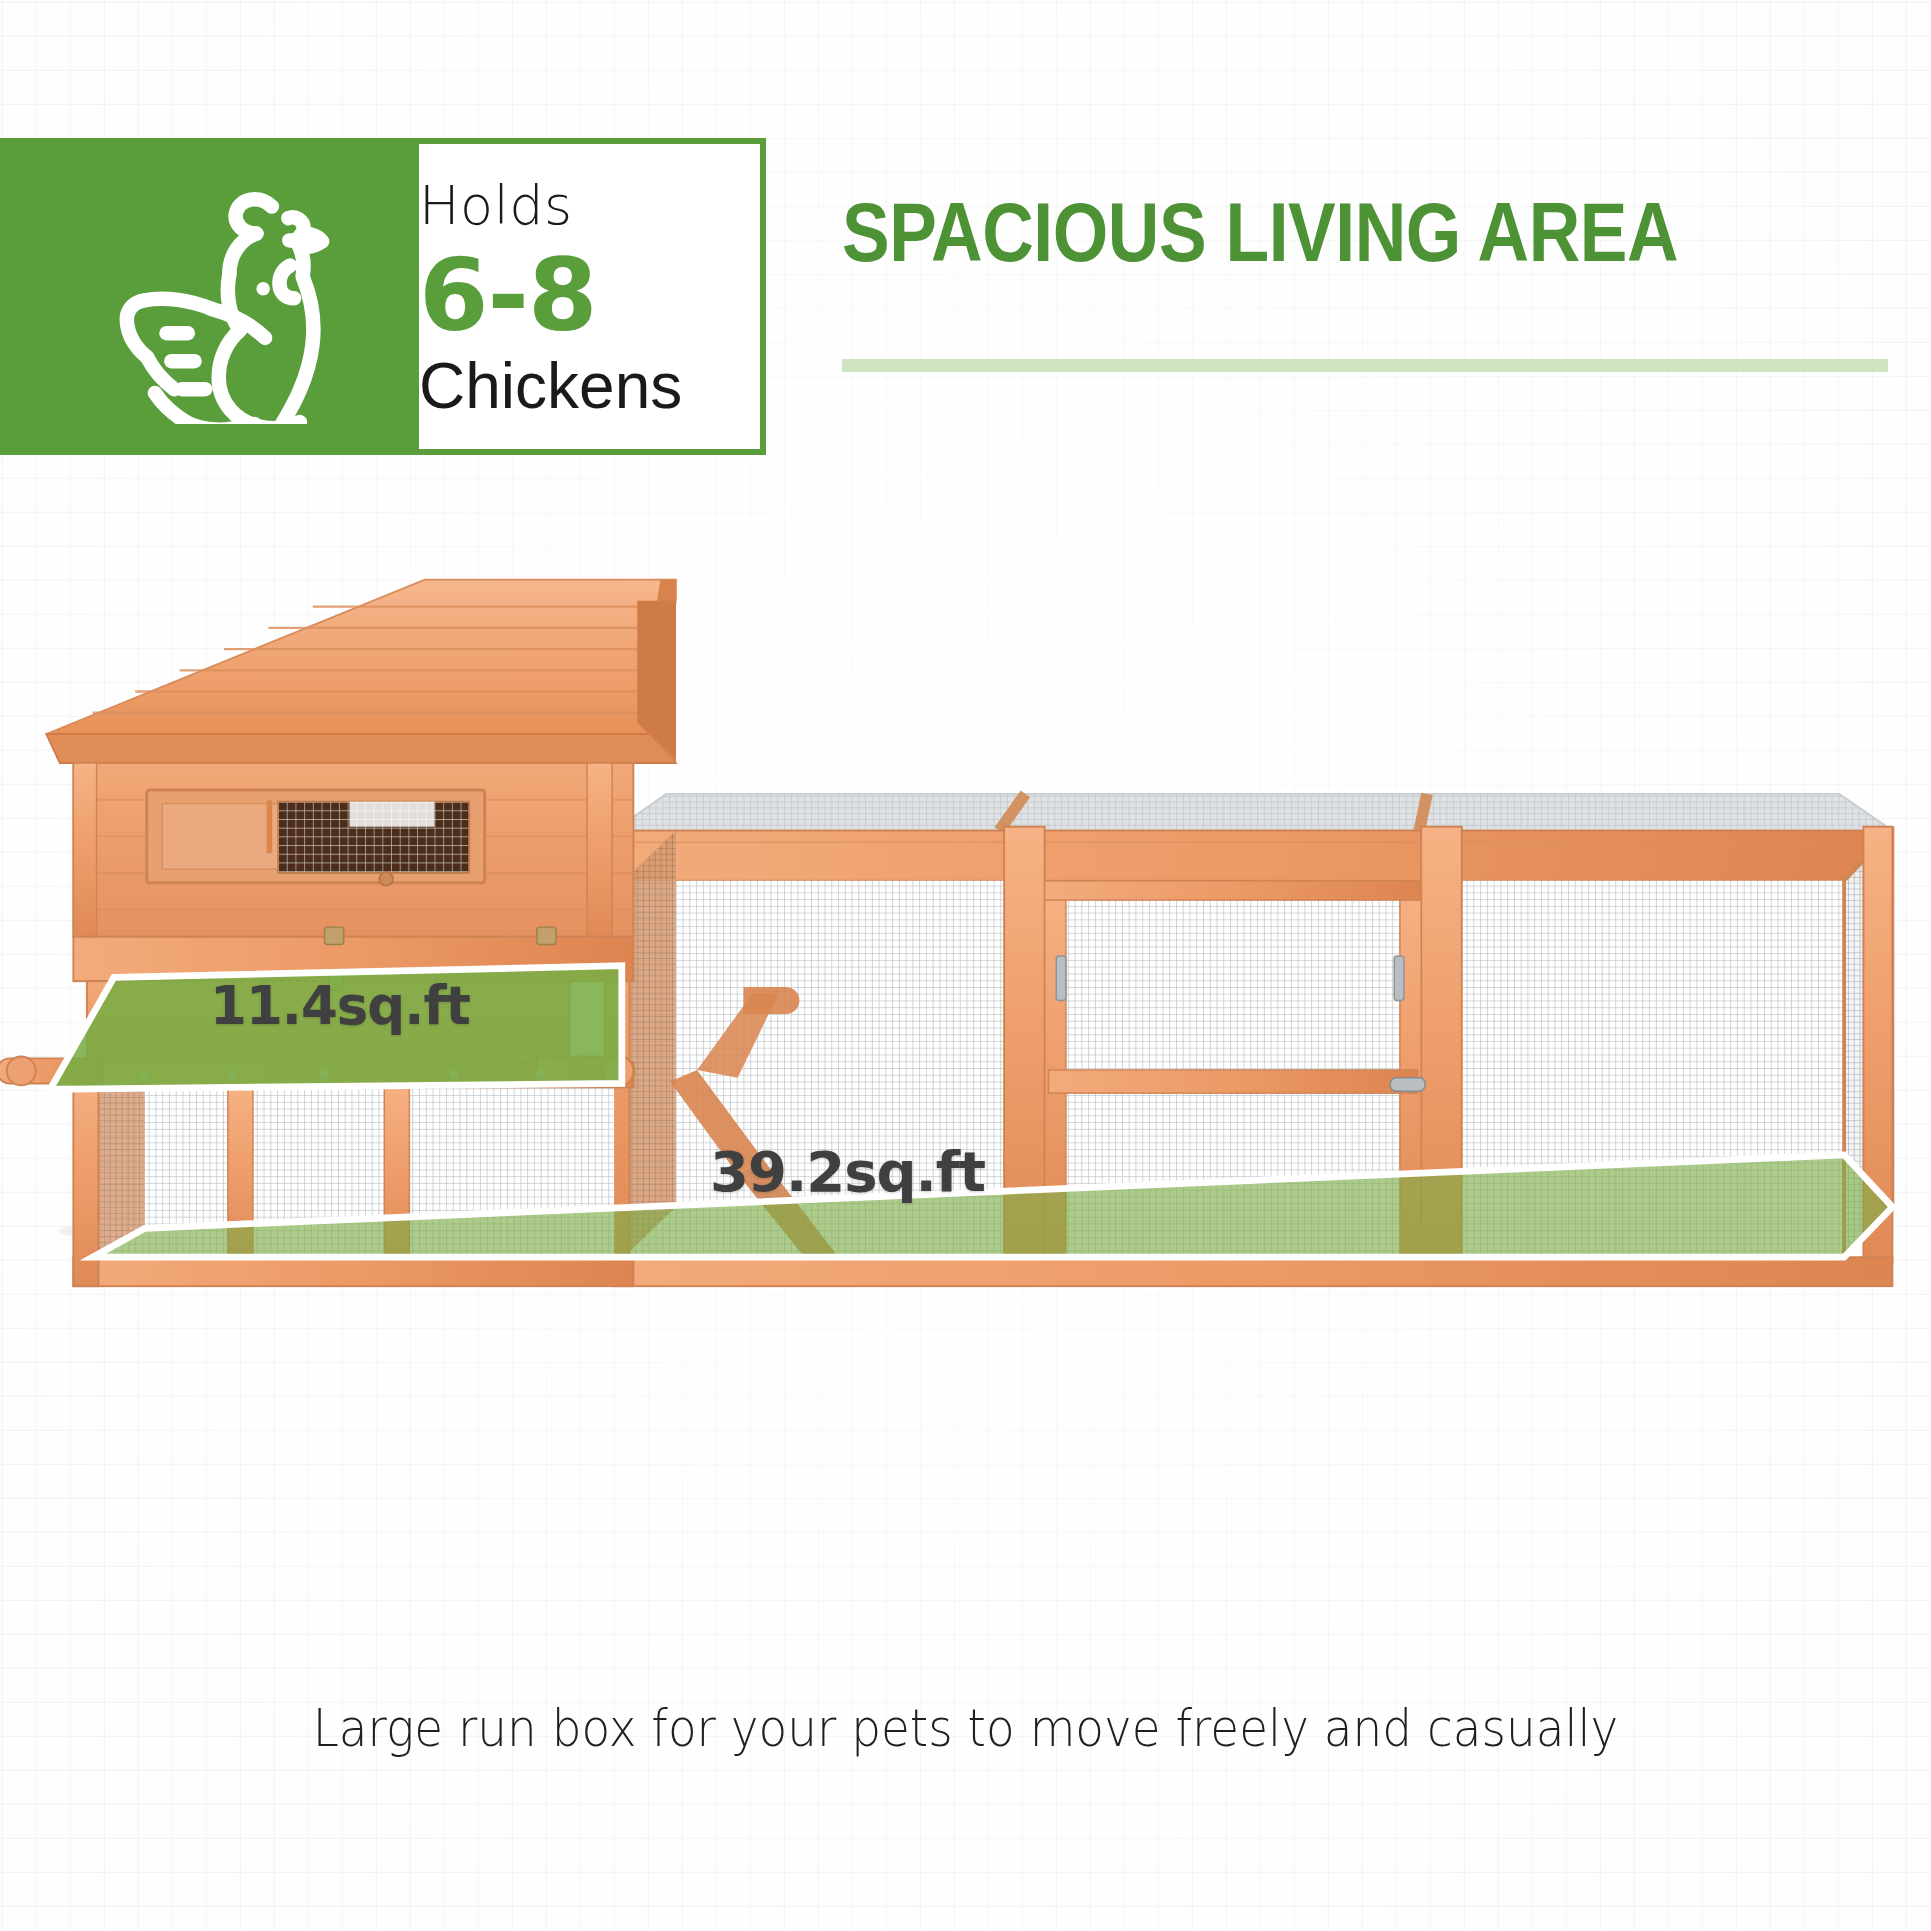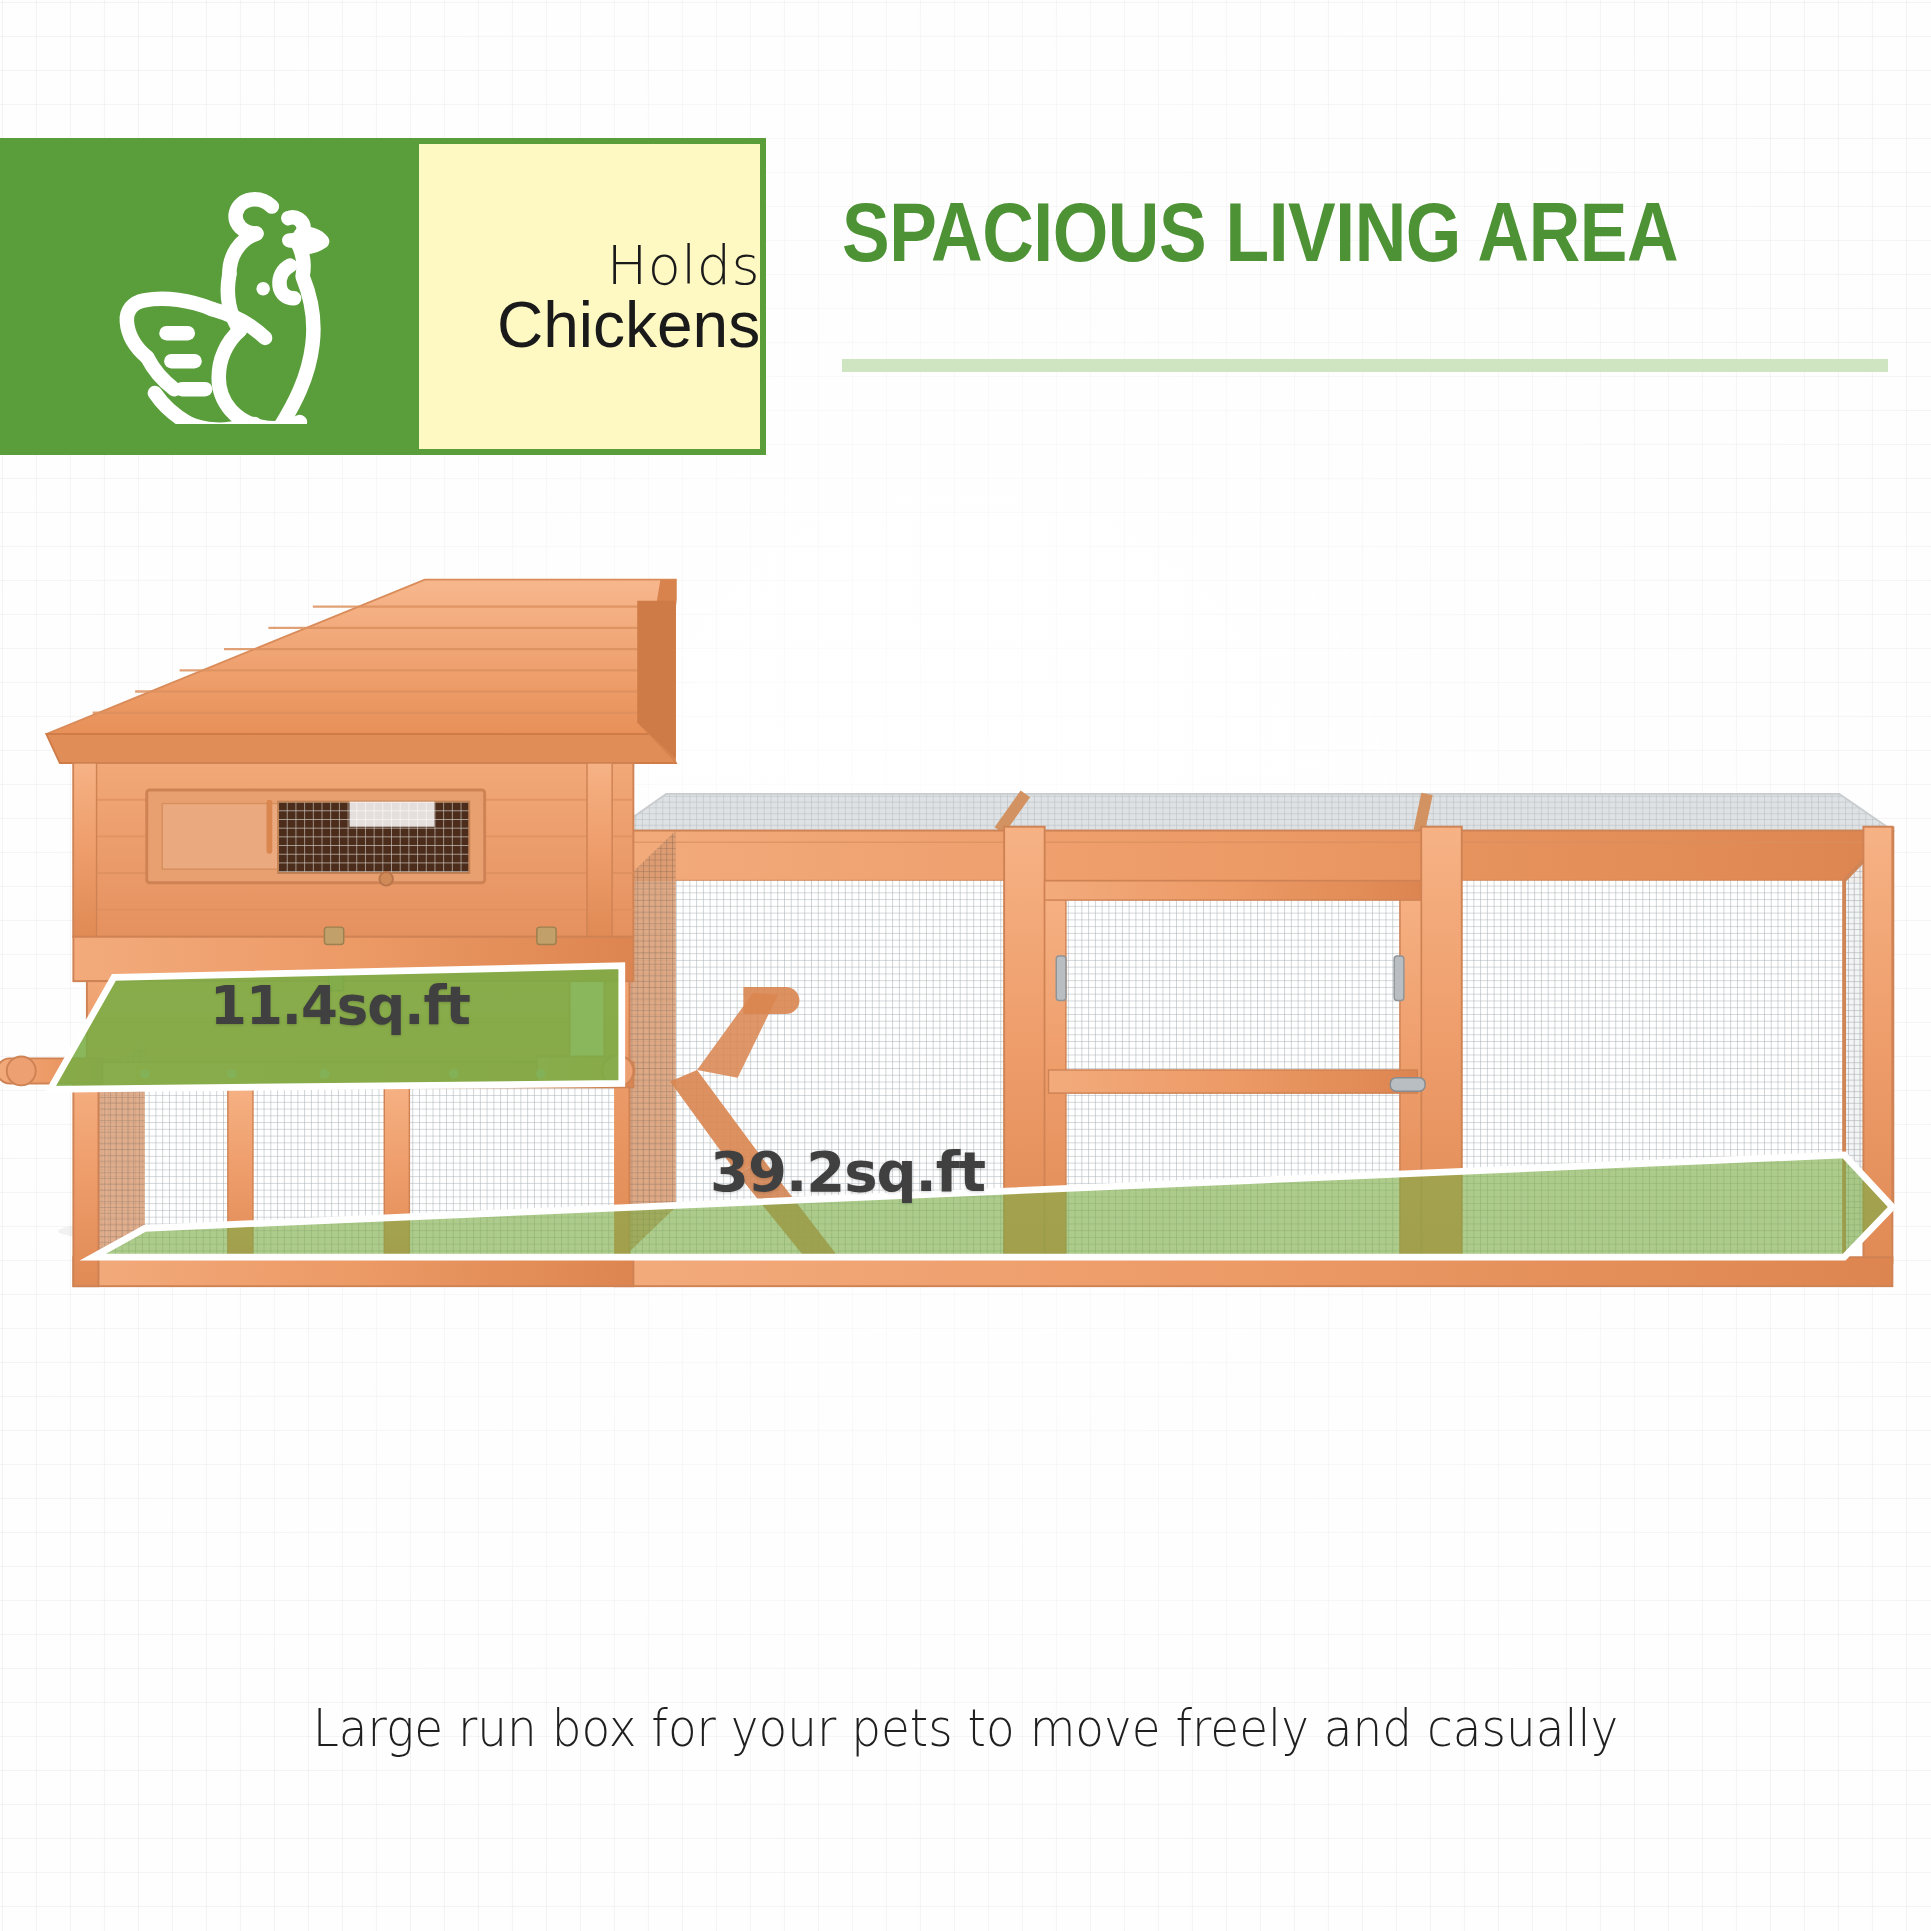--- a/index.html
+++ b/index.html
@@ -30,22 +30,22 @@
   
   #capacity-badge{
     position:absolute; left:0; top:138px; width:766px; height:317px;
     background:#5a9e3c;
     display:flex; align-items:stretch;
   }
   #chicken-icon-cell{
     width:419px; display:flex; align-items:center; justify-content:center;
   }
   #capacity-box{
-    flex:1; margin:5.8px 5.8px 5.8px 0; background:#fef9c3;
-    display:flex; flex-direction:column; align-items:flex-end; justify-content:center;
+    flex:1; margin:5.8px 5.8px 5.8px 0; background:#ffffff;
+    display:flex; flex-direction:column; align-items:flex-start; justify-content:center;
     padding:13.5px 0 9.7px;
   }
   #holds-label{
     font-size:54px; color:#1a1a1a; font-weight:300; letter-spacing:0.5px;
     line-height:1; font-family:"DejaVu Sans", sans-serif;
   }
   #capacity-count{
     font-size:100px; color:#5a9e3c; font-weight:bold; line-height:1.05;
     margin:9.7px 0 5.8px; letter-spacing:-1px;
     font-family:"DejaVu Sans", sans-serif;
@@ -133,20 +133,21 @@
         <circle cx="205" cy="128" r="7" fill="#ffffff" stroke="none"></circle>
 
         <path d="M196 268 v22"></path>
         <path d="M230 262 v26"></path>
       </svg>
     </span>
   </div>
 
   <div id="capacity-box">
     <div id="holds-label">Holds</div>
+    <div id="capacity-count">6-8</div>
     <div id="chickens-label">Chickens</div>
   </div>
 </div>
 
 <div id="headline">SPACIOUS LIVING AREA</div>
 <div id="headline-rule"></div>
 
 <div id="product">
 <svg viewBox="0 0 2000 1180" preserveAspectRatio="none">
   <defs>

